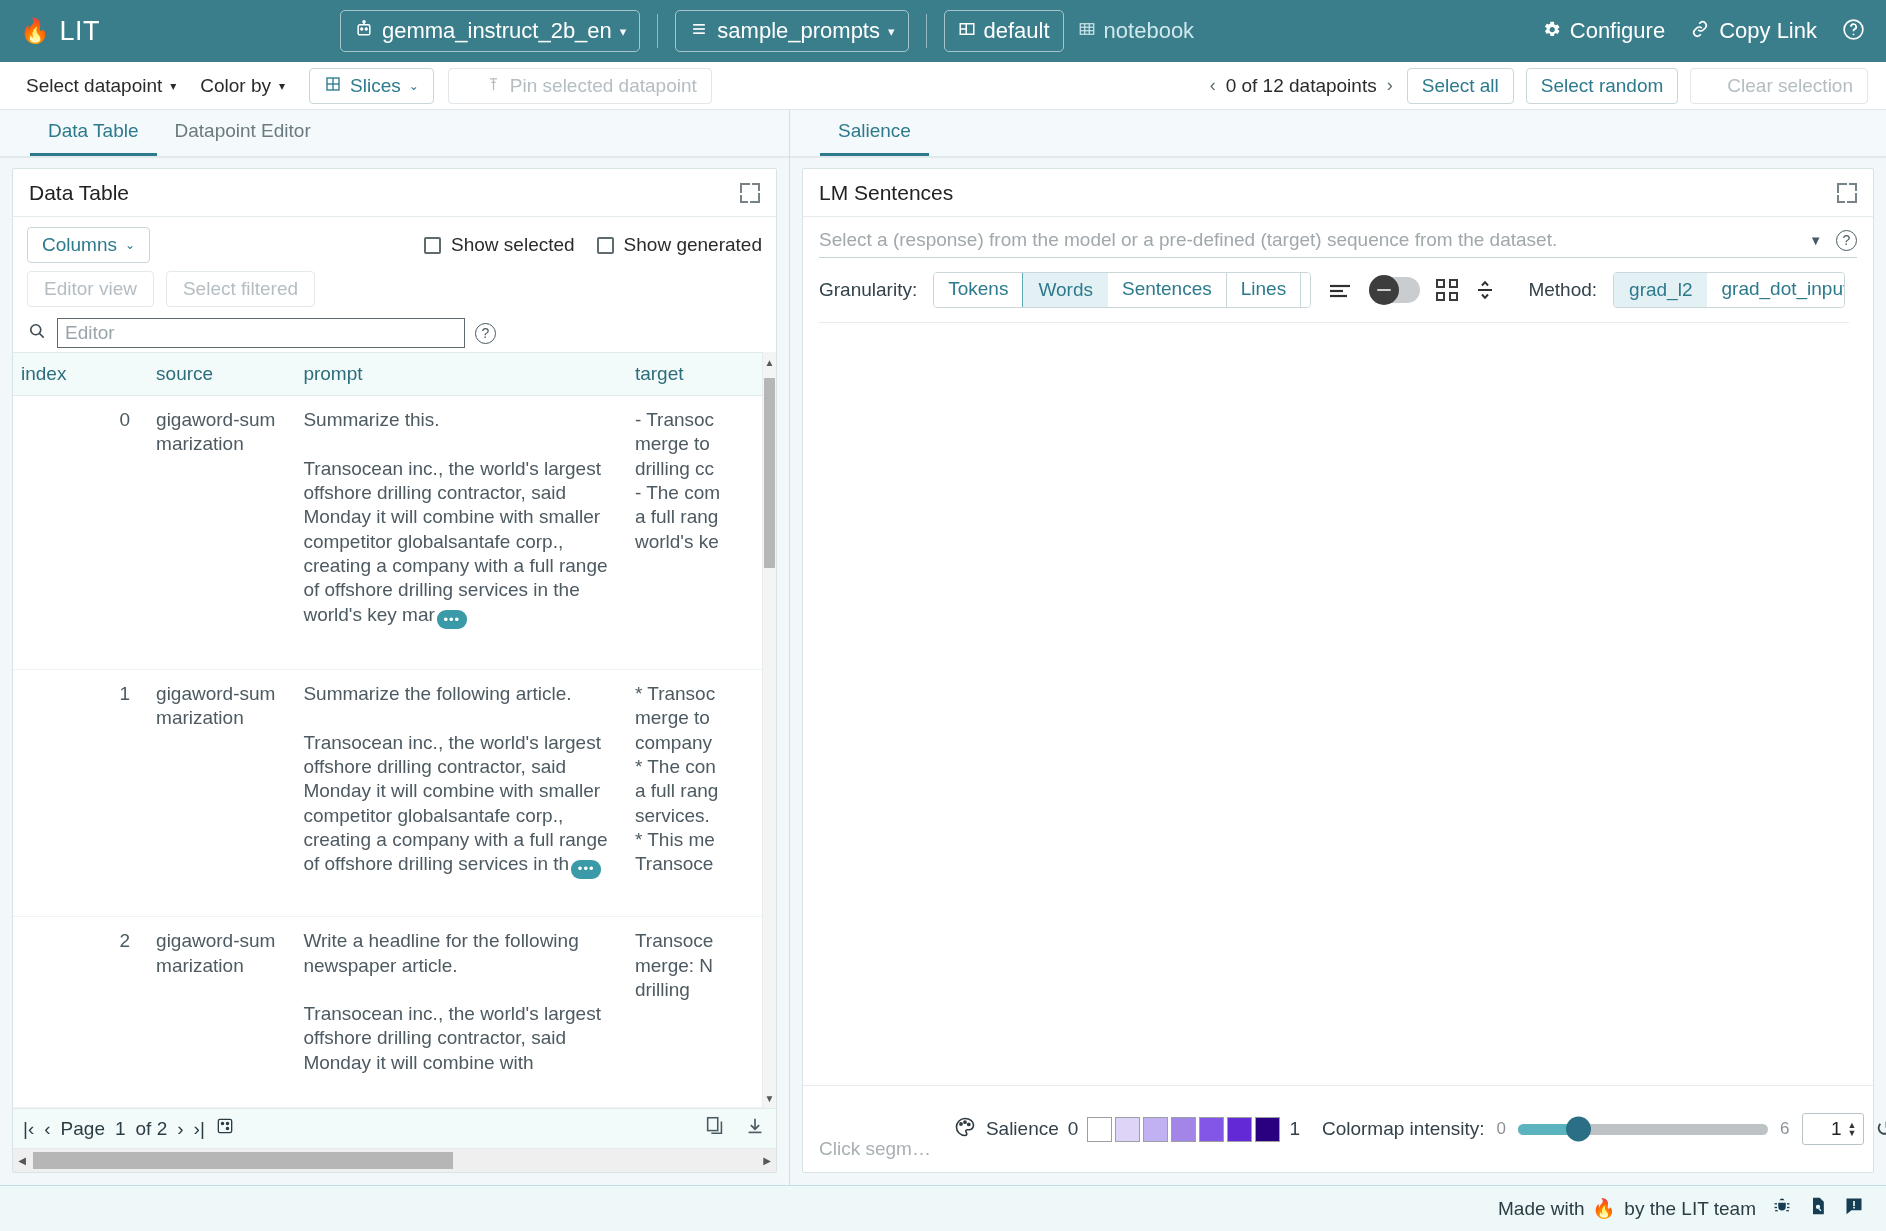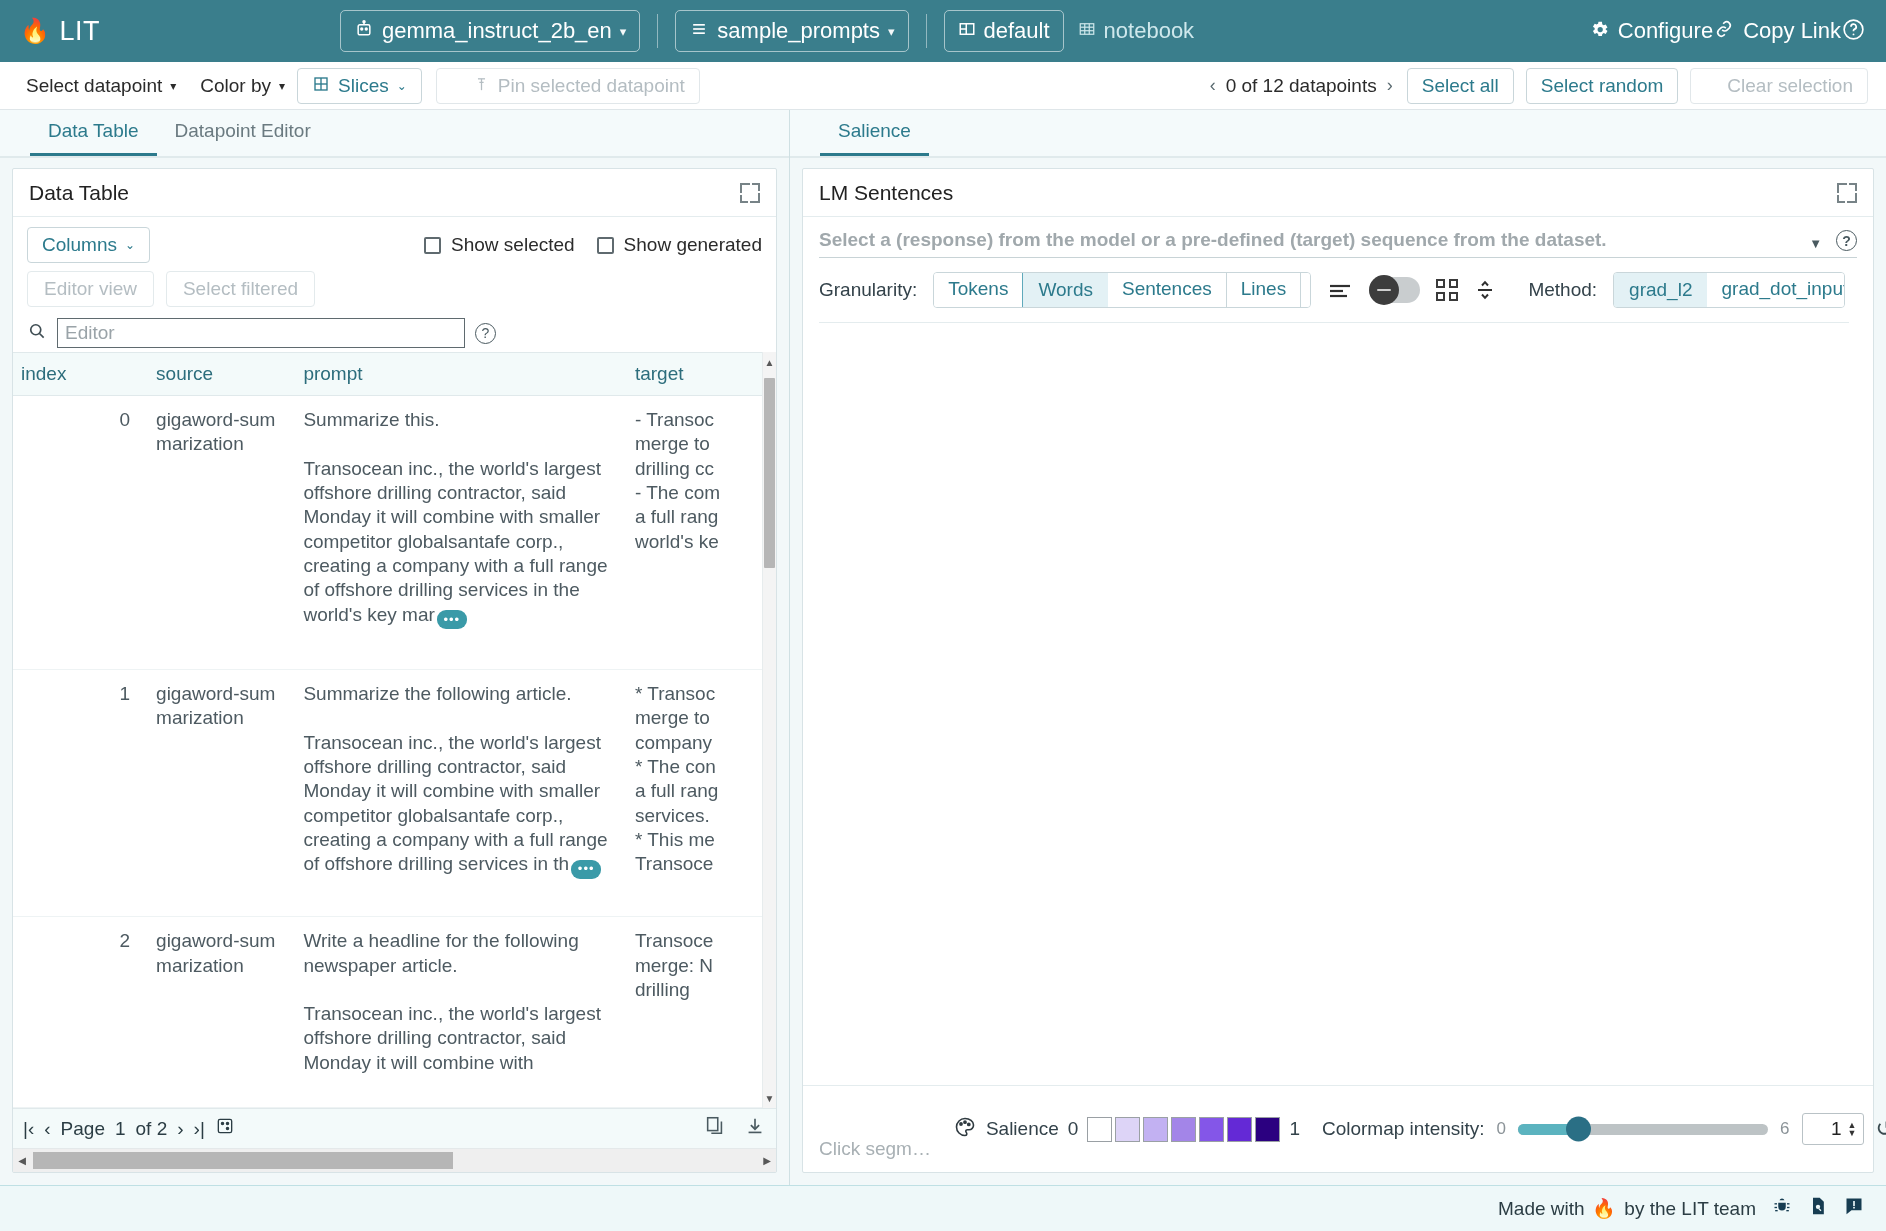--- a/index.html
+++ b/index.html
@@ -37,21 +37,21 @@
     background: transparent;
   }
   .chip.plain { border-color: transparent; }
   .chip .caret { font-size: 13px; opacity: .95; }
   .vsep {
     width: 1px; height: 34px;
     background: rgba(255,255,255,.45);
     margin: 0 17px;
   }
   .appbar-spacer { flex: 1 1 auto; }
-  .appbar-right { display: flex; align-items: center; }
+  .appbar-right { display: flex; align-items: center; gap: 24px; }
   .appbar-link {
     display: inline-flex; align-items: center; gap: 8px;
     font-size: 22px; color: #ffffff; white-space: nowrap;
   }
   .ico { display: inline-block; line-height: 1; }
 
   
   .toolbar {
     height: 48px; flex: 0 0 48px;
     background: #ffffff;
@@ -237,24 +237,23 @@
     display: flex; align-items: center;
     position: relative;
   }
   .hscroll .larrow, .hscroll .rarrow { width: 18px; text-align:center; font-size: 10px; color:#585858; }
   .hscroll .rarrow { margin-left:auto; }
   .hscroll .hthumb { position:absolute; left:20px; width: 420px; top:3px; bottom:3px; background:#b6b6b6;}
 
   
   .sal-select {
     margin: 12px 16px 0 16px;
-    display: flex; align-items: flex-end; gap: 14px;
+    display: flex; align-items: center; gap: 14px;
     border-bottom: 1px solid #c8d3d6;
     padding-bottom: 6px;
-    font-weight: bold;
   }
   .sal-select .ph { flex: 1 1 auto; font-size: 19px; color: #a0a8ac; }
   .sal-select .dd { color: #4a5a60; font-size: 13px; }
 
   .sal-toolbar {
     margin: 14px 24px 0 16px;
     display: flex; align-items: center; gap: 16px;
     padding-bottom: 14px;
     border-bottom: 1px solid #e4ecee;
   }
@@ -420,21 +419,21 @@
 
 <div class="toolbar">
   <div class="tb-item">
     <span>Select datapoint</span>
     <span style="font-size:12px">▾</span>
   </div>
   <div class="tb-item">
     <span>Color by</span>
     <span style="font-size:12px">▾</span>
   </div>
-  <div class="tb-btn" style="">
+  <div class="tb-btn" style="margin-left:12px">
     <span class="ico">
       <svg width="18" height="18" viewBox="0 0 24 24" fill="none" stroke="#2c7a8c" stroke-width="1.8">
         <rect x="4" y="4" width="16" height="16"></rect>
           <line x1="12" y1="4" x2="12" y2="20"></line>
           <line x1="4" y1="12" x2="20" y2="12"></line>
       </svg>
     </span>
     <span>Slices</span>
     <span style="font-size:12px">⌄</span>
   </div>

